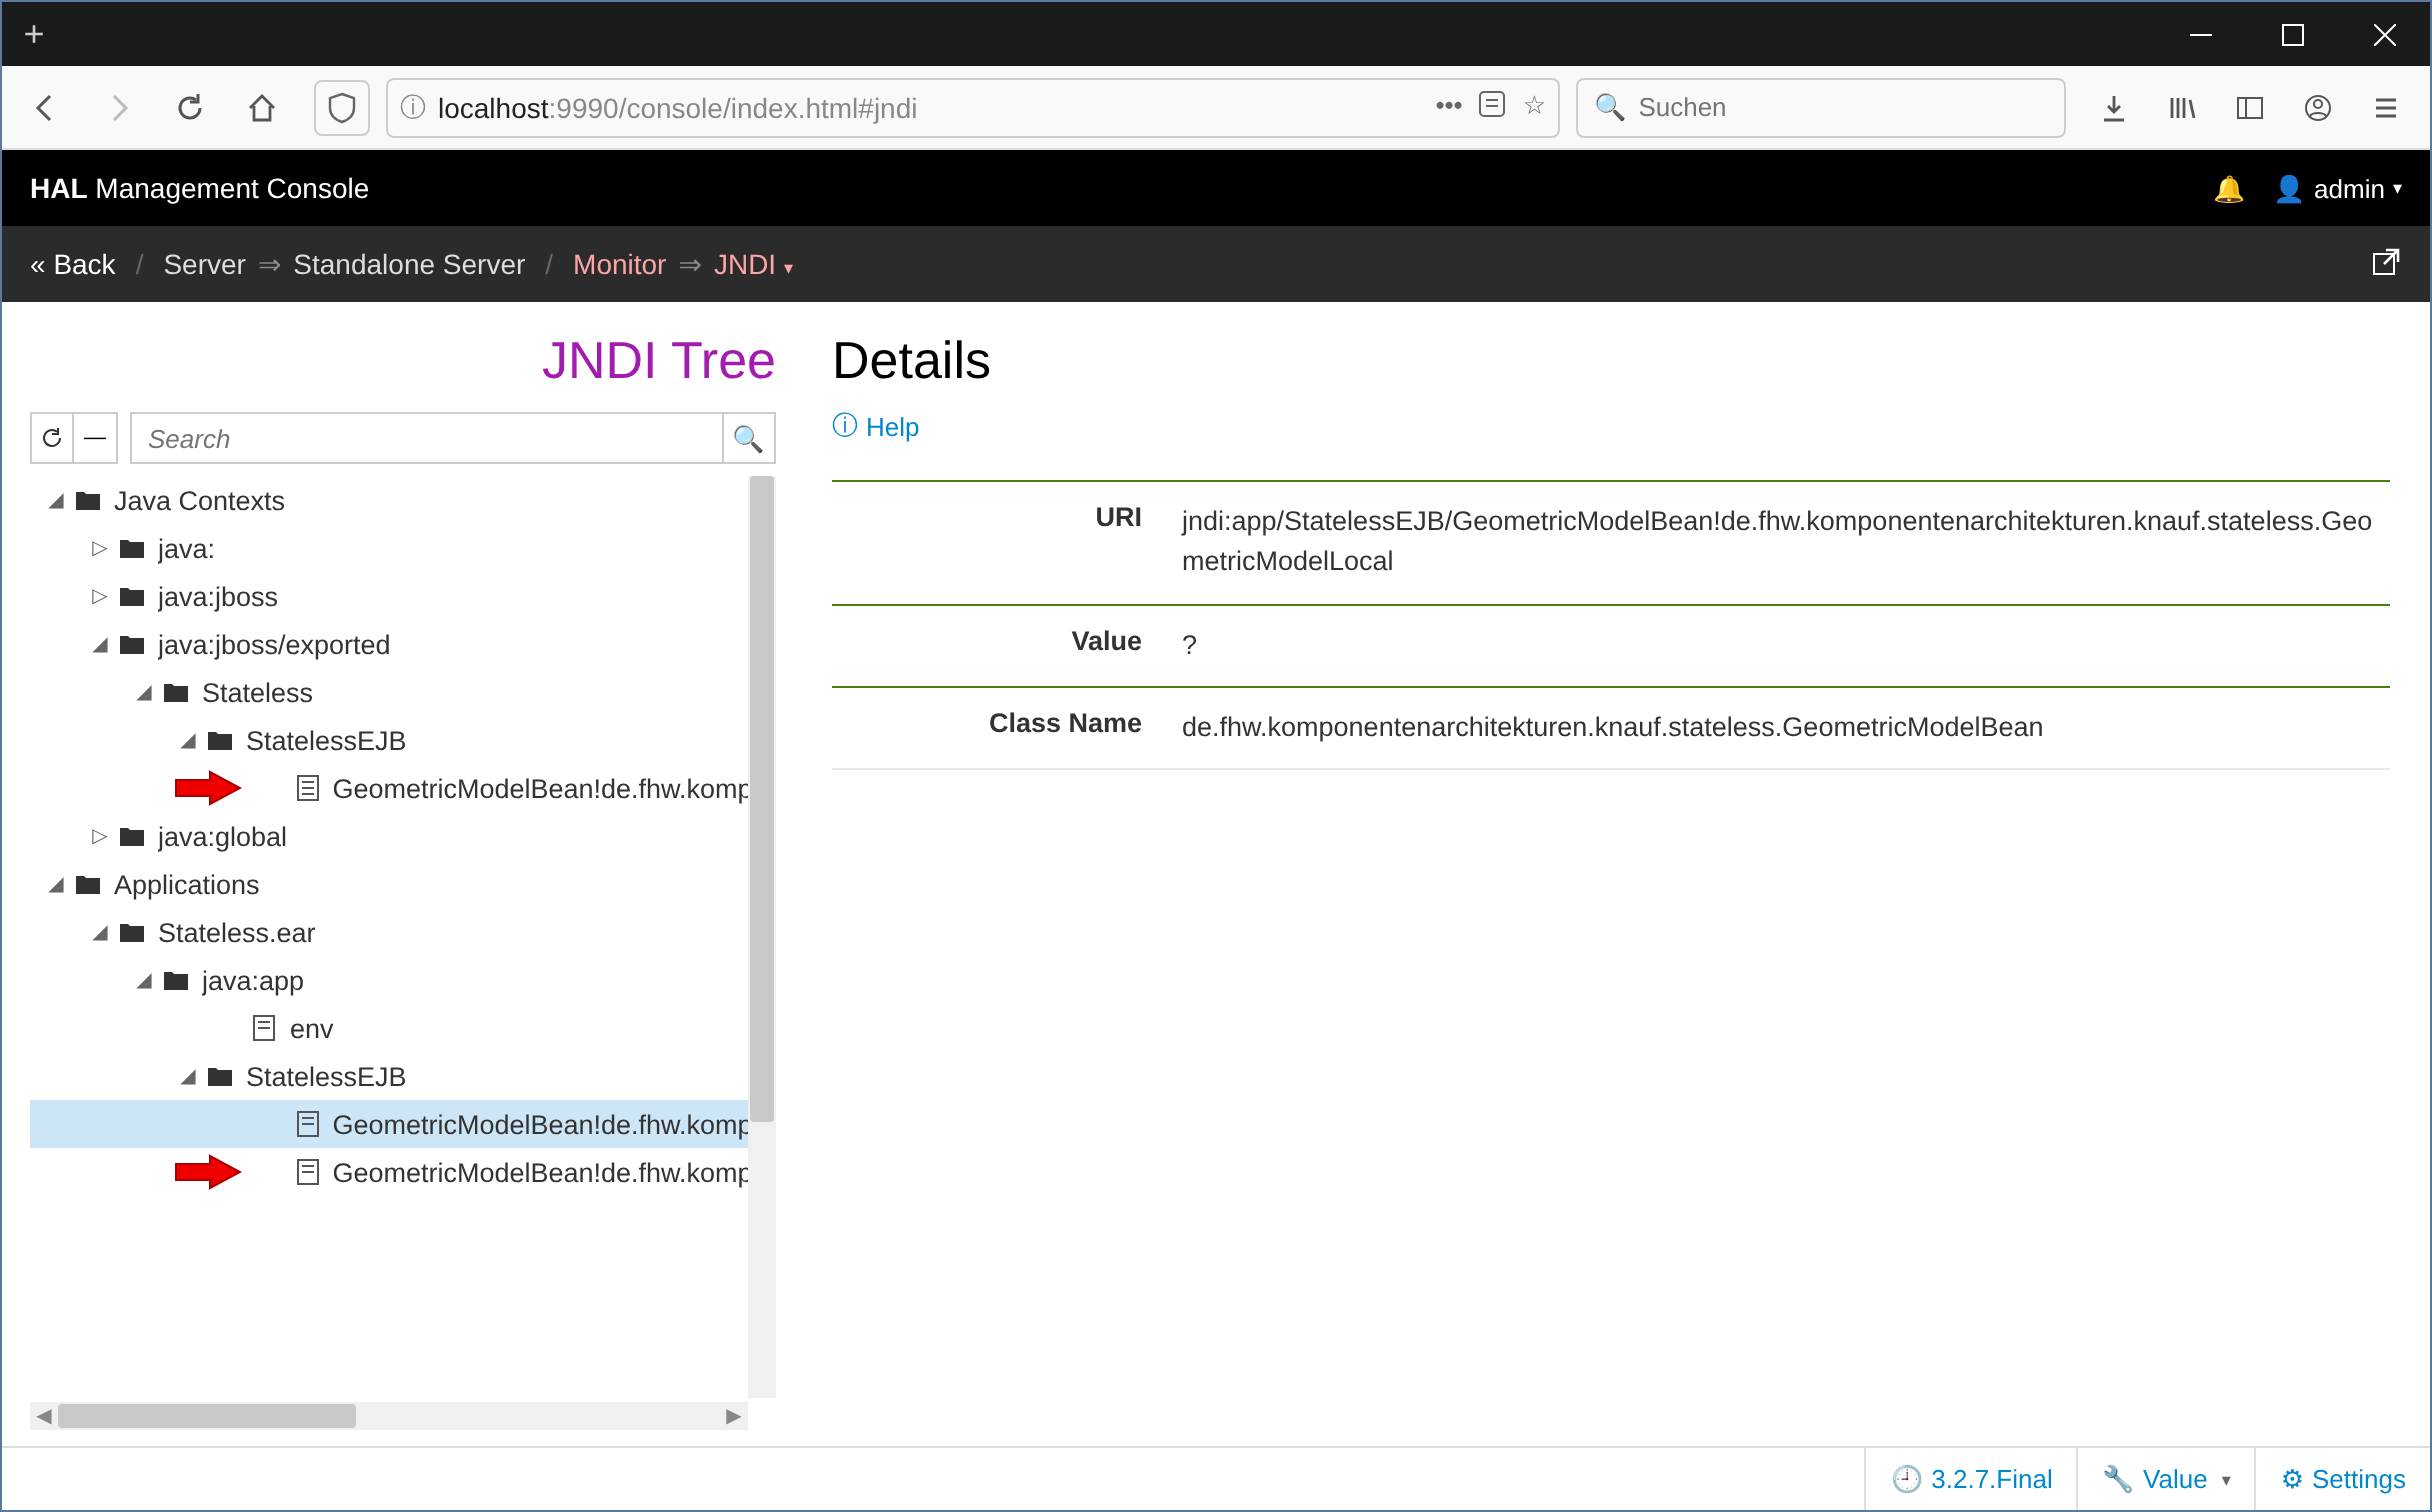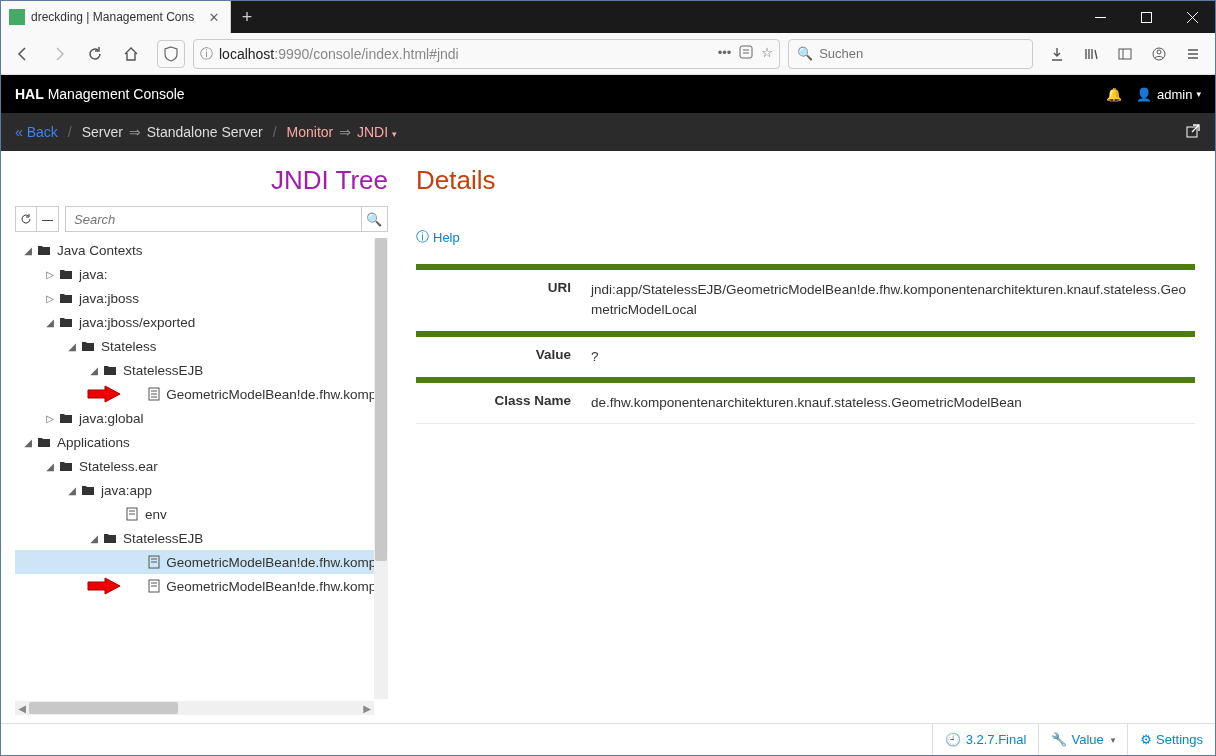--- a/index.html
+++ b/index.html
@@ -28,21 +28,21 @@
 .searchbar input { border: none; outline: none; flex: 1; font-size: 13px; color: #333; background: transparent; }
 .toolbtns { display: flex; gap: 2px; margin-left: 4px; }
 
 .appbar { height: 38px; background: #000; color: #fff; display: flex; align-items: center; padding: 0 14px; }
 .appbar .brand { font-size: 14px; }
 .appbar .brand b { font-weight: 700; }
 .appbar-right { margin-left: auto; display: flex; align-items: center; gap: 14px; }
 .appbar-right .user { display: flex; align-items: center; gap: 4px; font-size: 13px; }
 
 .crumbbar { height: 38px; background: #2b2b2b; color: #ddd; display: flex; align-items: center; padding: 0 14px; font-size: 14px; }
-.crumbbar .back { color: #3b82f6; cursor: pointer; }
+.crumbbar .back { color: #ffffff; cursor: pointer; }
 .crumbbar .sep { margin: 0 10px; color: #666; }
 .crumbbar .arrow { margin: 0 6px; color: #888; }
 .crumbbar .link { color: #fca5a5; cursor: pointer; }
 .crumbbar .ext { margin-left: auto; color: #fff; cursor: pointer; }
 
 .content { display: flex; height: calc(756px - 32px - 42px - 38px - 38px - 32px - 2px); }
 .left { width: 395px; padding: 14px 8px 8px 14px; display: flex; flex-direction: column; }
 .left h1 { font-size: 26px; font-weight: 400; color: #a21caf; margin-bottom: 10px; text-align: right; }
 .left-controls { display: flex; gap: 0; margin-bottom: 6px; }
 .ctrlbtn { width: 22px; height: 26px; border: 1px solid #ccc; display: flex; align-items: center; justify-content: center; font-size: 11px; cursor: pointer; background: #fff; }
@@ -67,43 +67,38 @@
 .vscroll .thumb { position: absolute; top: 0; left: 1px; right: 1px; height: 70%; background: #c8c8c8; border-radius: 2px; }
 .hscroll { position: absolute; left: 0; right: 14px; bottom: 0; height: 14px; background: #f0f0f0; display: flex; align-items: center; }
 .hscroll .ar { width: 14px; text-align: center; color: #888; font-size: 10px; }
 .hscroll .track { flex: 1; position: relative; height: 100%; }
 .hscroll .thumb { position: absolute; left: 0; width: 45%; top: 1px; bottom: 1px; background: #c8c8c8; border-radius: 2px; }
 
 .redarrow { position: absolute; width: 34px; height: 18px; }
 .redarrow svg { width: 100%; height: 100%; }
 
 .right { flex: 1; padding: 14px 20px; }
-.right h1 { font-size: 26px; font-weight: 400; color: #c2410c; margin-bottom: 32px; }
+.right h1 { font-size: 26px; font-weight: 400; color: #000000; margin-bottom: 8px; }
 .help { color: #0088ce; font-size: 13px; display: inline-flex; align-items: center; gap: 4px; cursor: pointer; margin-bottom: 18px; }
-.detail-row { display: flex; padding: 10px 0; border-top: 6px solid #4d7c0f; }
+.detail-row { display: flex; padding: 10px 0; border-top: 1px solid #4d7c0f; }
 .detail-row:last-child { border-bottom: 1px solid #eaeaea; }
 .dlabel { width: 175px; text-align: right; padding-right: 20px; font-weight: 600; color: #333; font-size: 13.5px; }
 .dval { flex: 1; color: #333; font-size: 13.5px; word-break: break-all; line-height: 1.5; }
 
 .footer { height: 32px; border-top: 1px solid #ddd; display: flex; align-items: stretch; justify-content: flex-end; background: #fff; }
 .footbtn { display: flex; align-items: center; gap: 4px; padding: 0 12px; border-left: 1px solid #ddd; color: #0088ce; font-size: 13px; cursor: pointer; }
 .caret::after { content: "▾"; font-size: 9px; margin-left: 3px; color: #666; }
 
 svg.folder path { fill: #333; }
 svg.file rect { fill: none; stroke: #555; }
 </style>
 </head>
 <body>
 
 <div class="titlebar">
-  <div class="tab">
-    <span class="tab-favicon"></span>
-    <span class="tab-title">dreckding | Management Cons</span>
-    <span class="tab-close">✕</span>
-  </div>
   <div class="newtab">+</div>
   <div class="winbtns">
     <div class="winbtn">
         <svg viewBox="0 0 11 11">
           <line x1="0" y1="5.5" x2="11" y2="5.5" stroke="#fff" stroke-width="1"></line>
         </svg>
       </div>
     <div class="winbtn">
         <svg viewBox="0 0 11 11">
           <rect x="0.5" y="0.5" width="10" height="10" fill="none" stroke="#fff" stroke-width="1"></rect>

